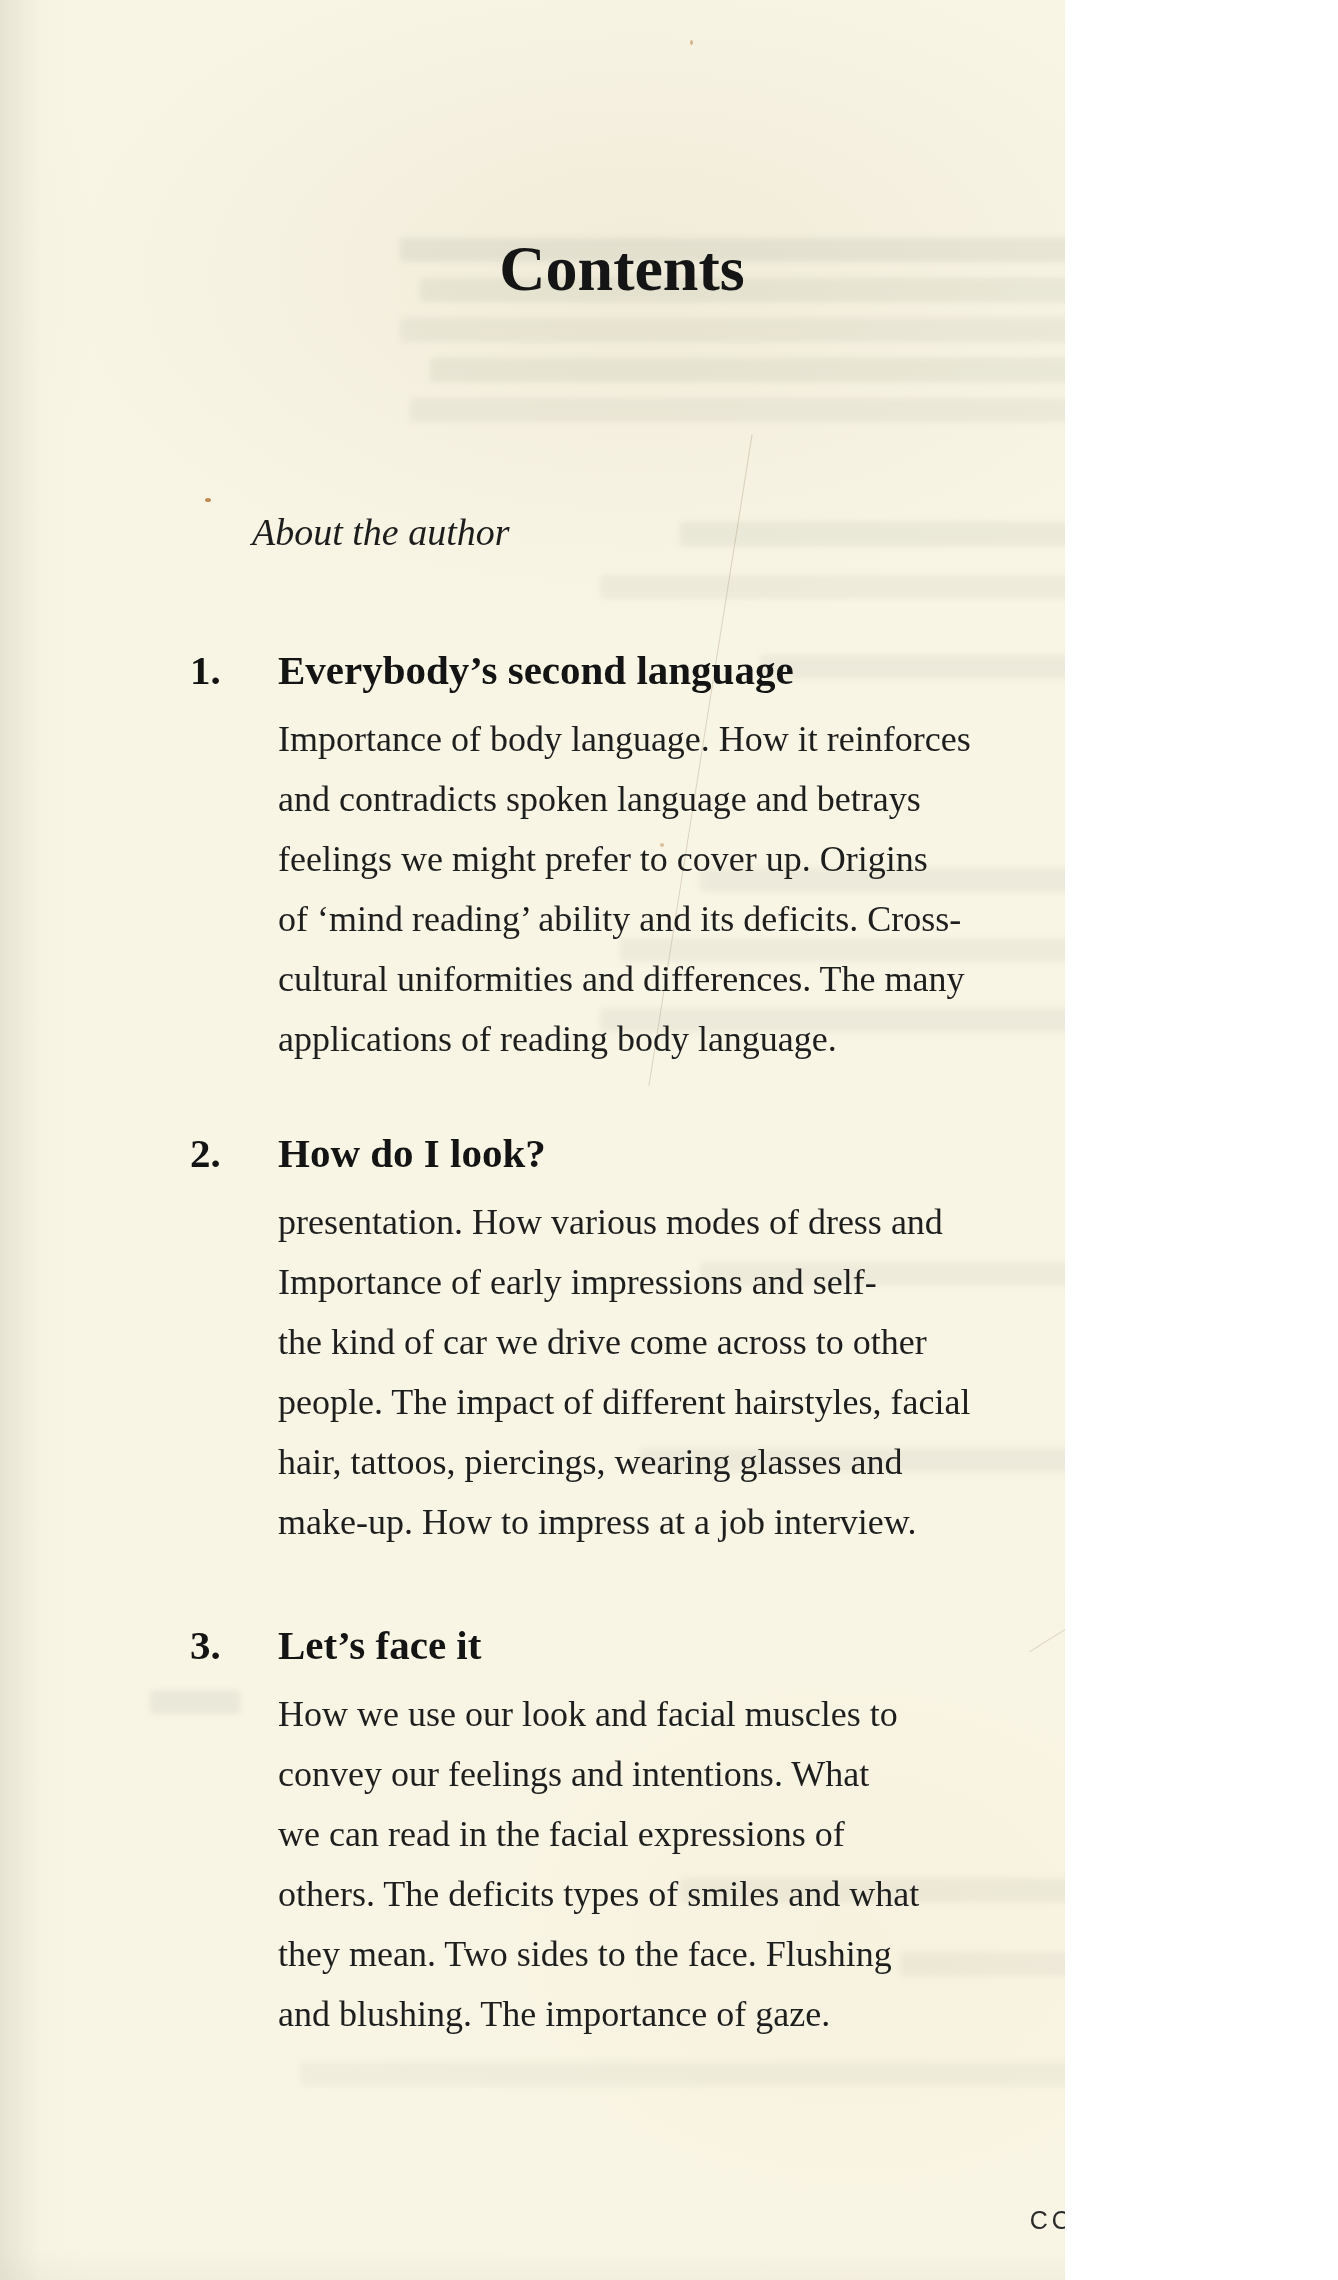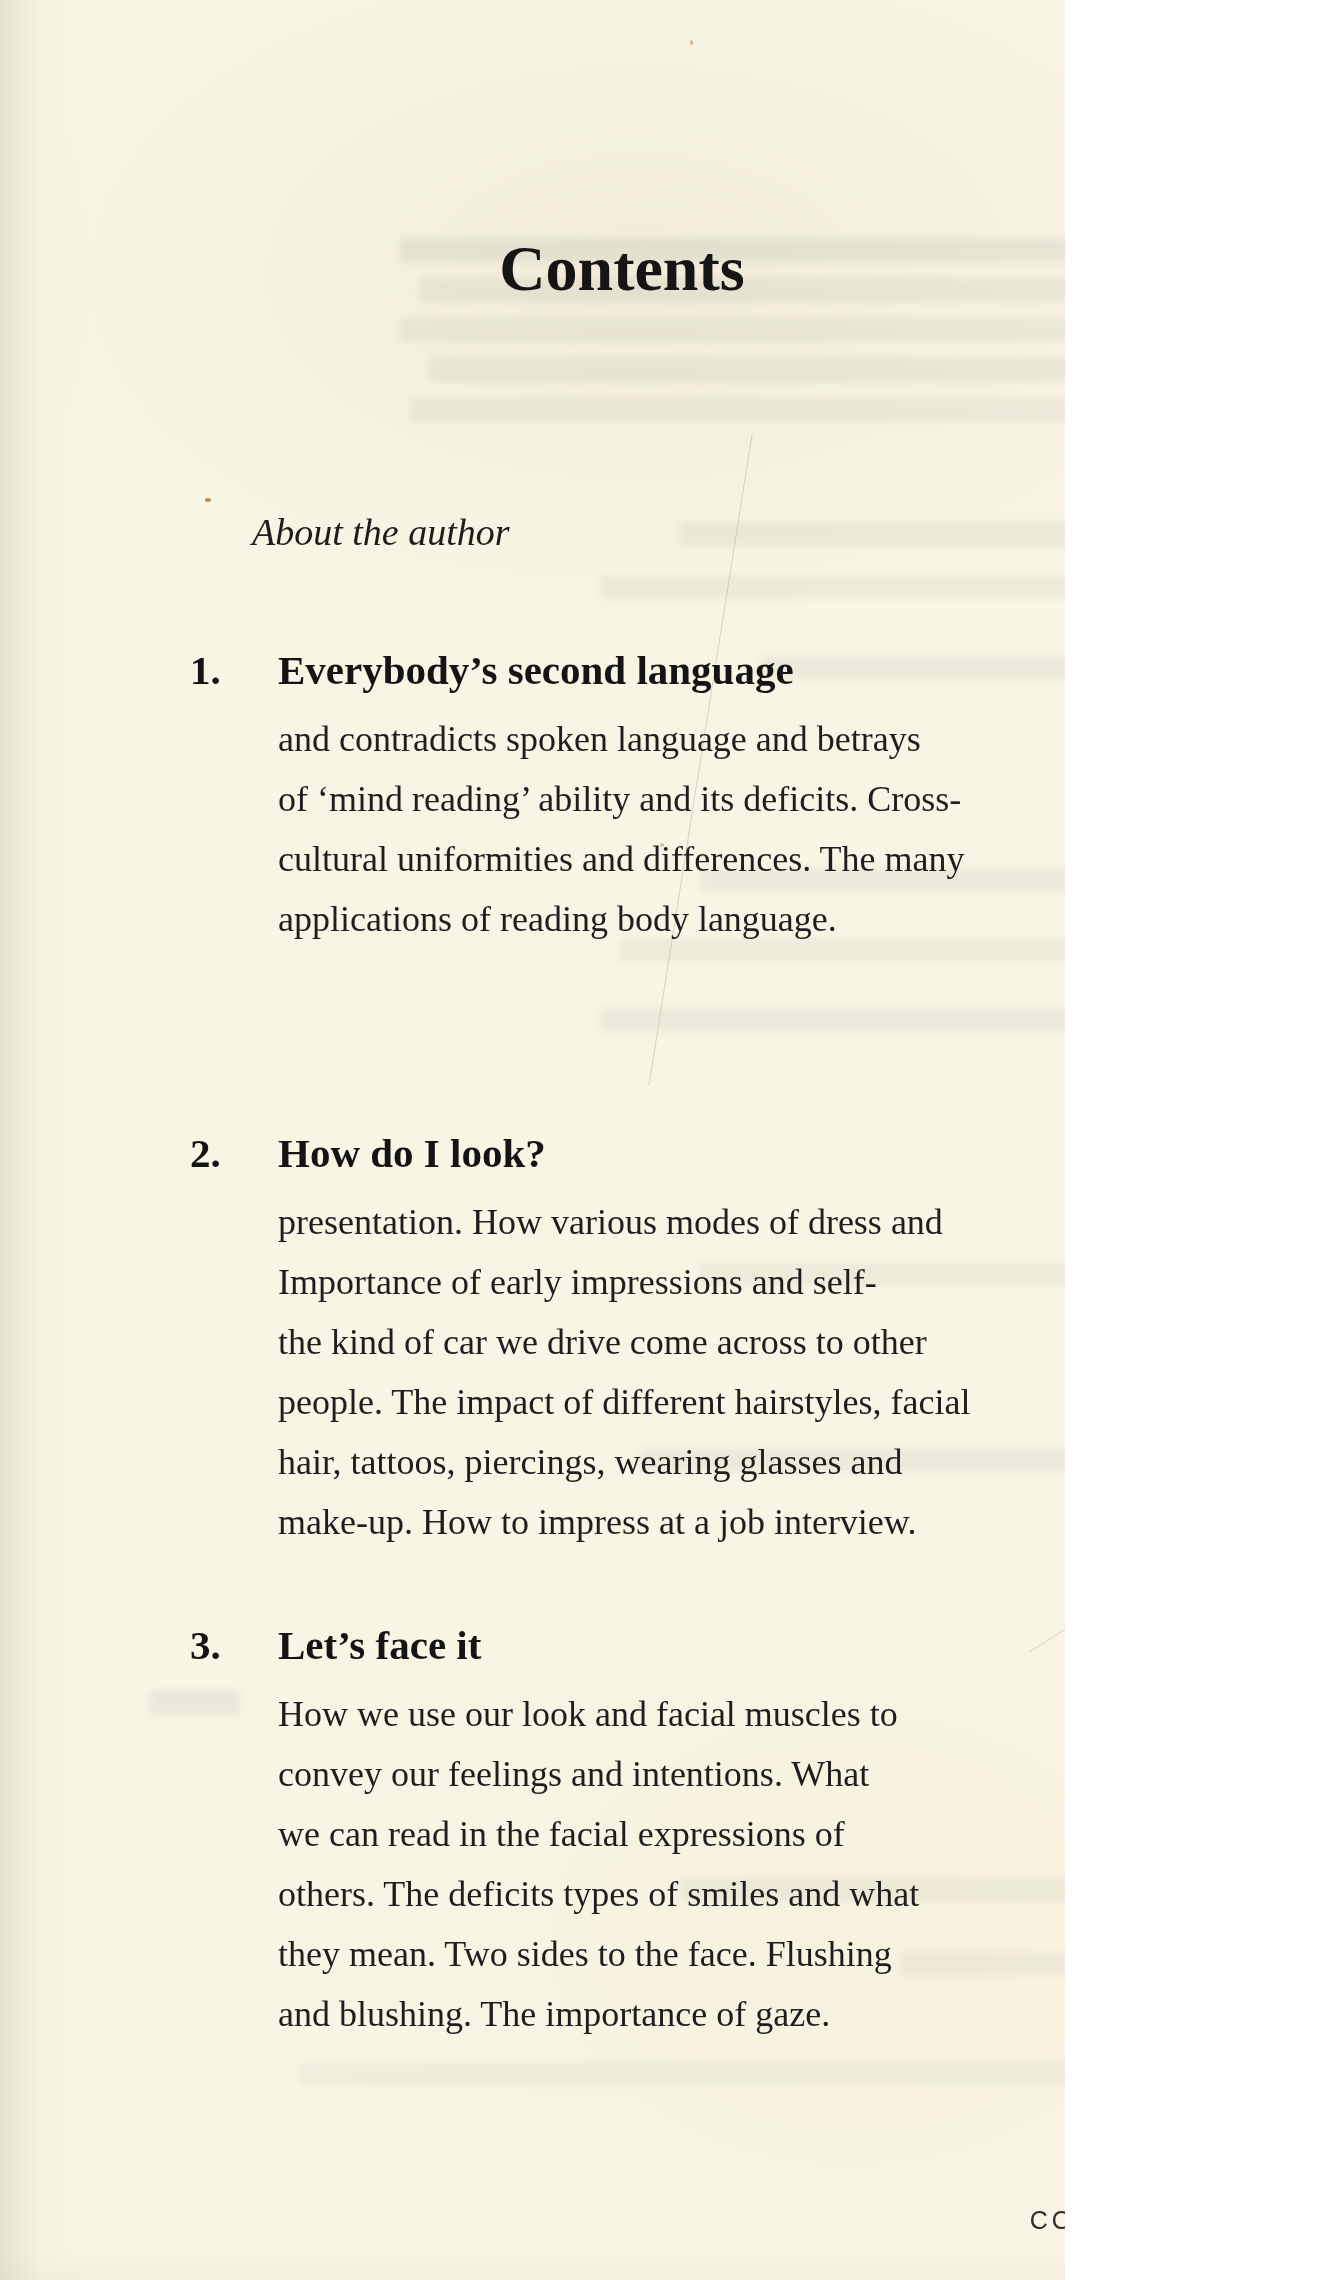--- a/index.html
+++ b/index.html
@@ -97,21 +97,23 @@
     <div class="front-page">iii</div>
   </div>
 
   <div class="chapter ch1">
     <div class="ch-head">
       <span class="ch-num">1.</span>
       <span class="ch-title">Everybody’s second language</span>
     </div>
     <div class="ch-page">1</div>
     <div class="ch-desc">
+      <div>Importance of body language. How it reinforces</div>
       <div>and contradicts spoken language and betrays</div>
+      <div>feelings we might prefer to cover up. Origins</div>
       <div>of ‘mind reading’ ability and its deficits. Cross-</div>
       <div>cultural uniformities and differences. The many</div>
       <div>applications of reading body language.</div>
     </div>
   </div>
 
   <div class="chapter ch2">
     <div class="ch-head">
       <span class="ch-num">2.</span>
       <span class="ch-title">How do I look?</span>

